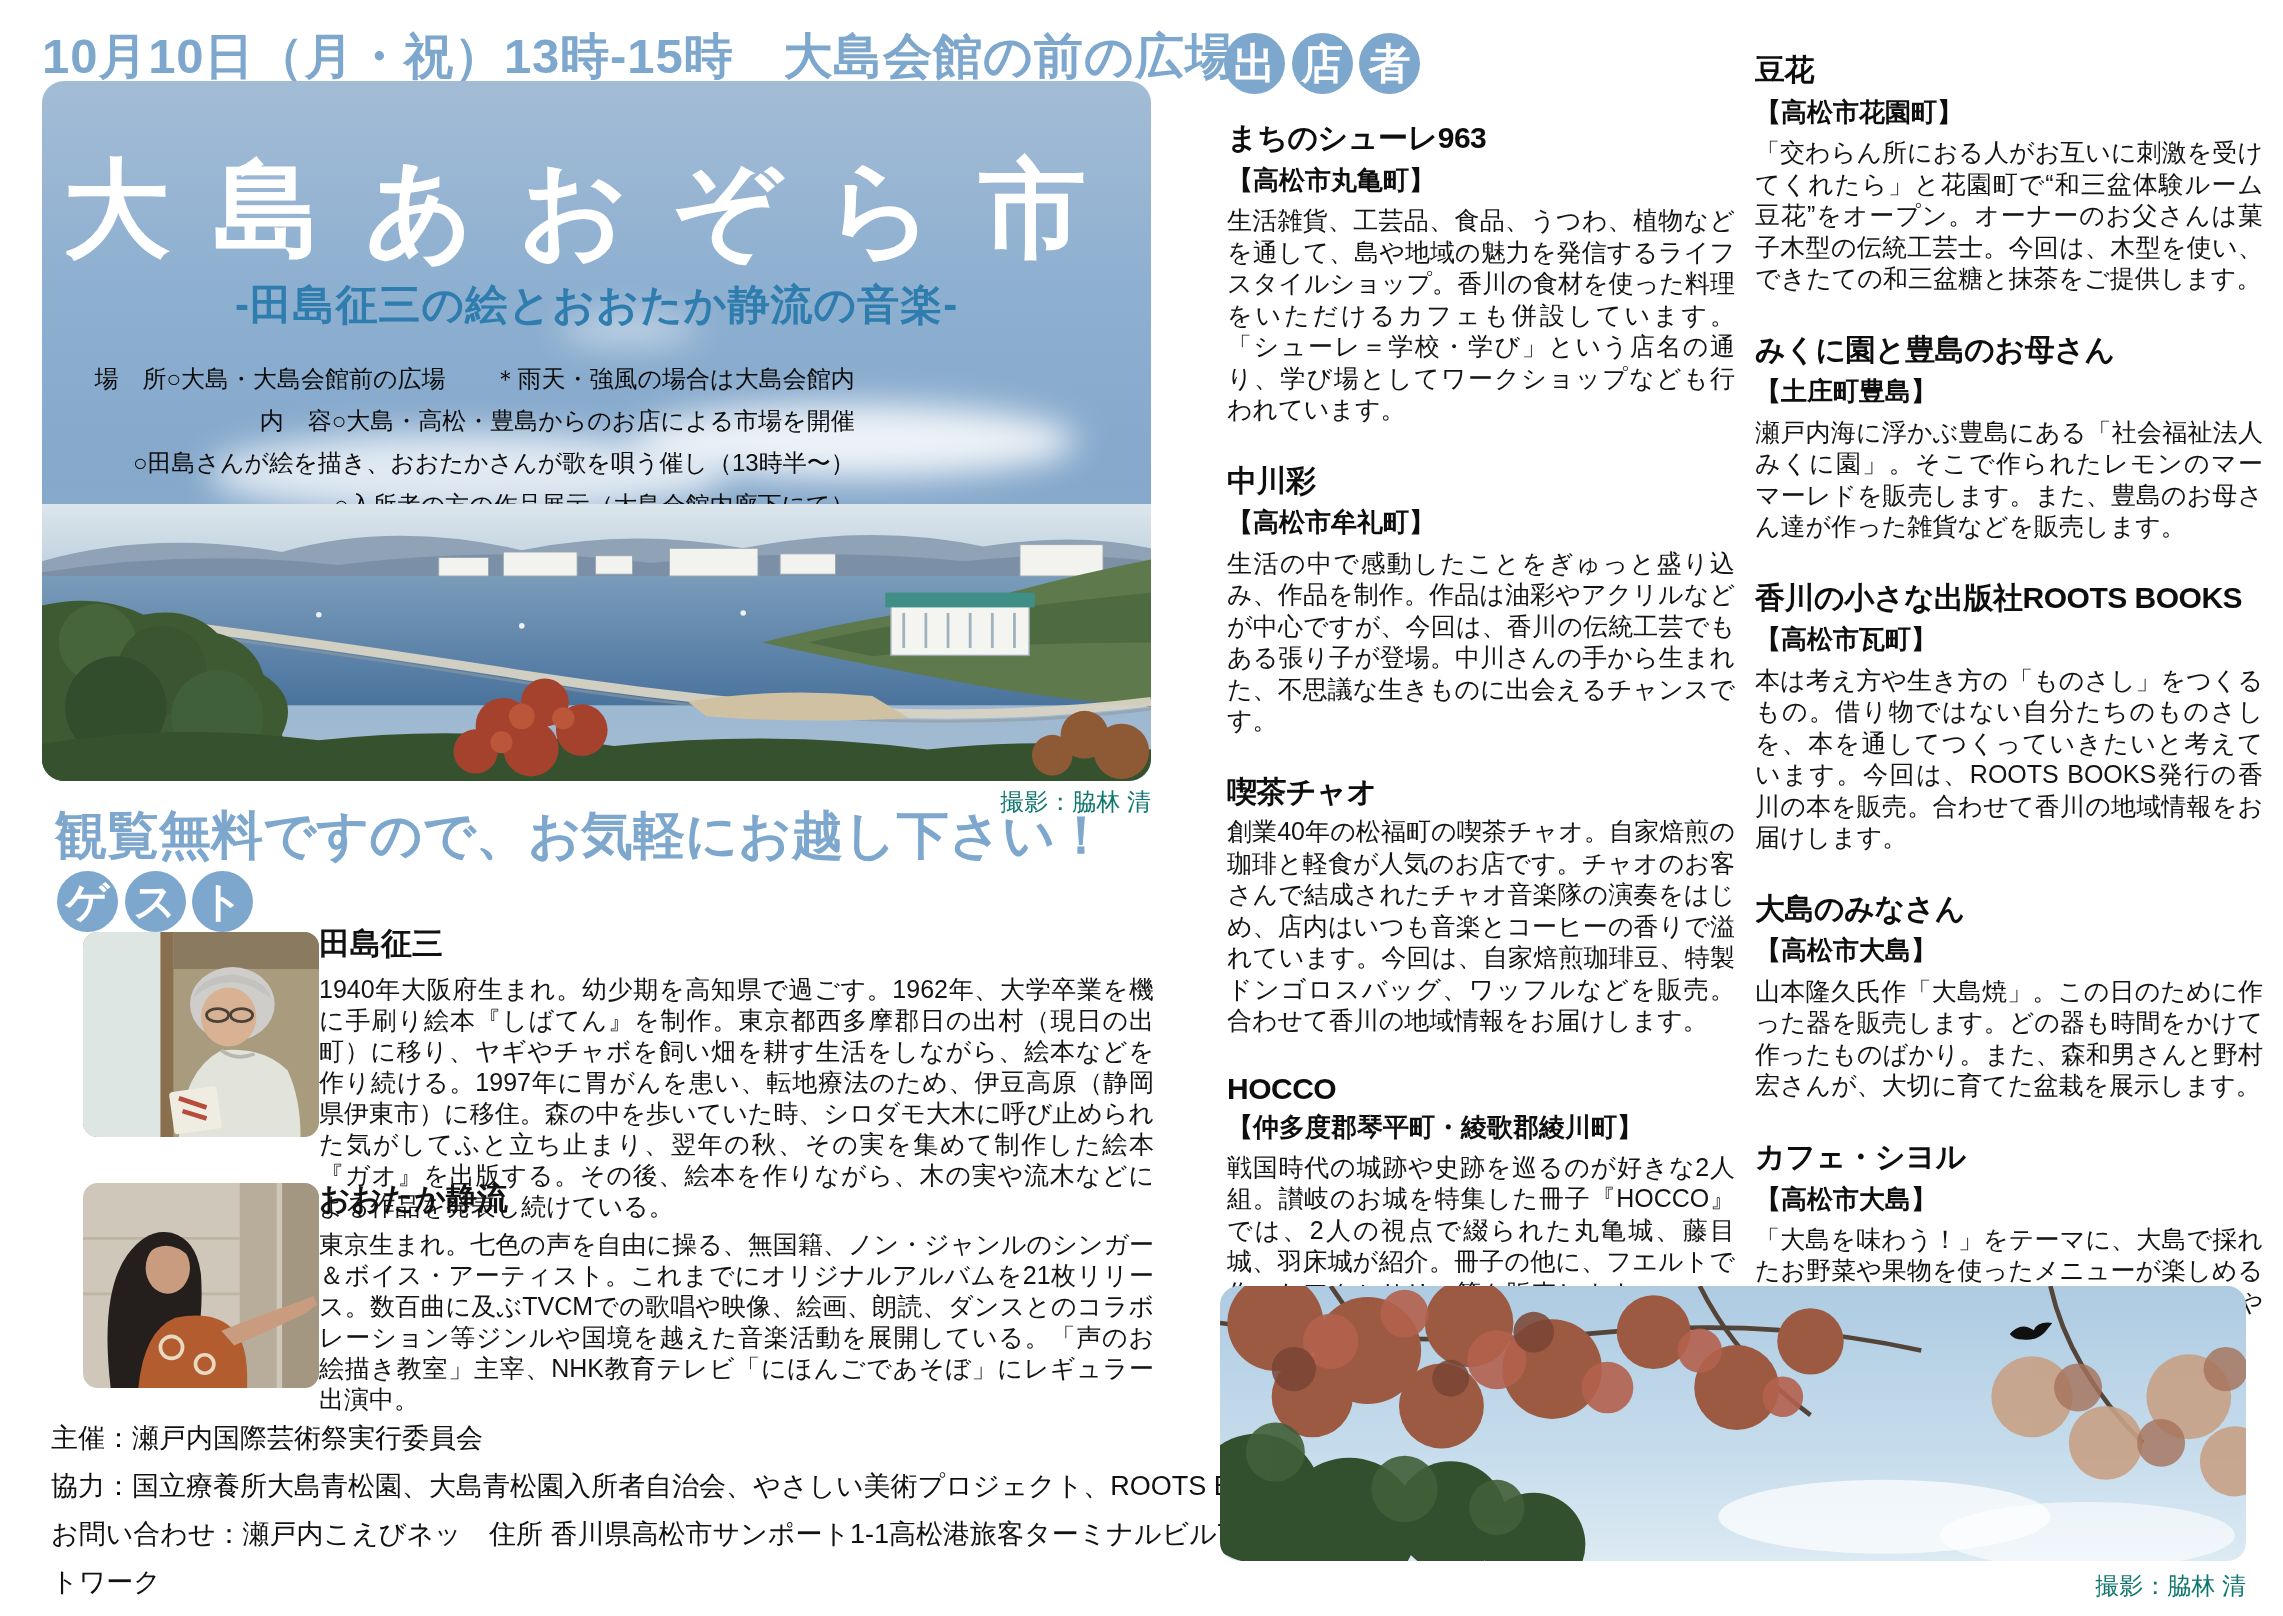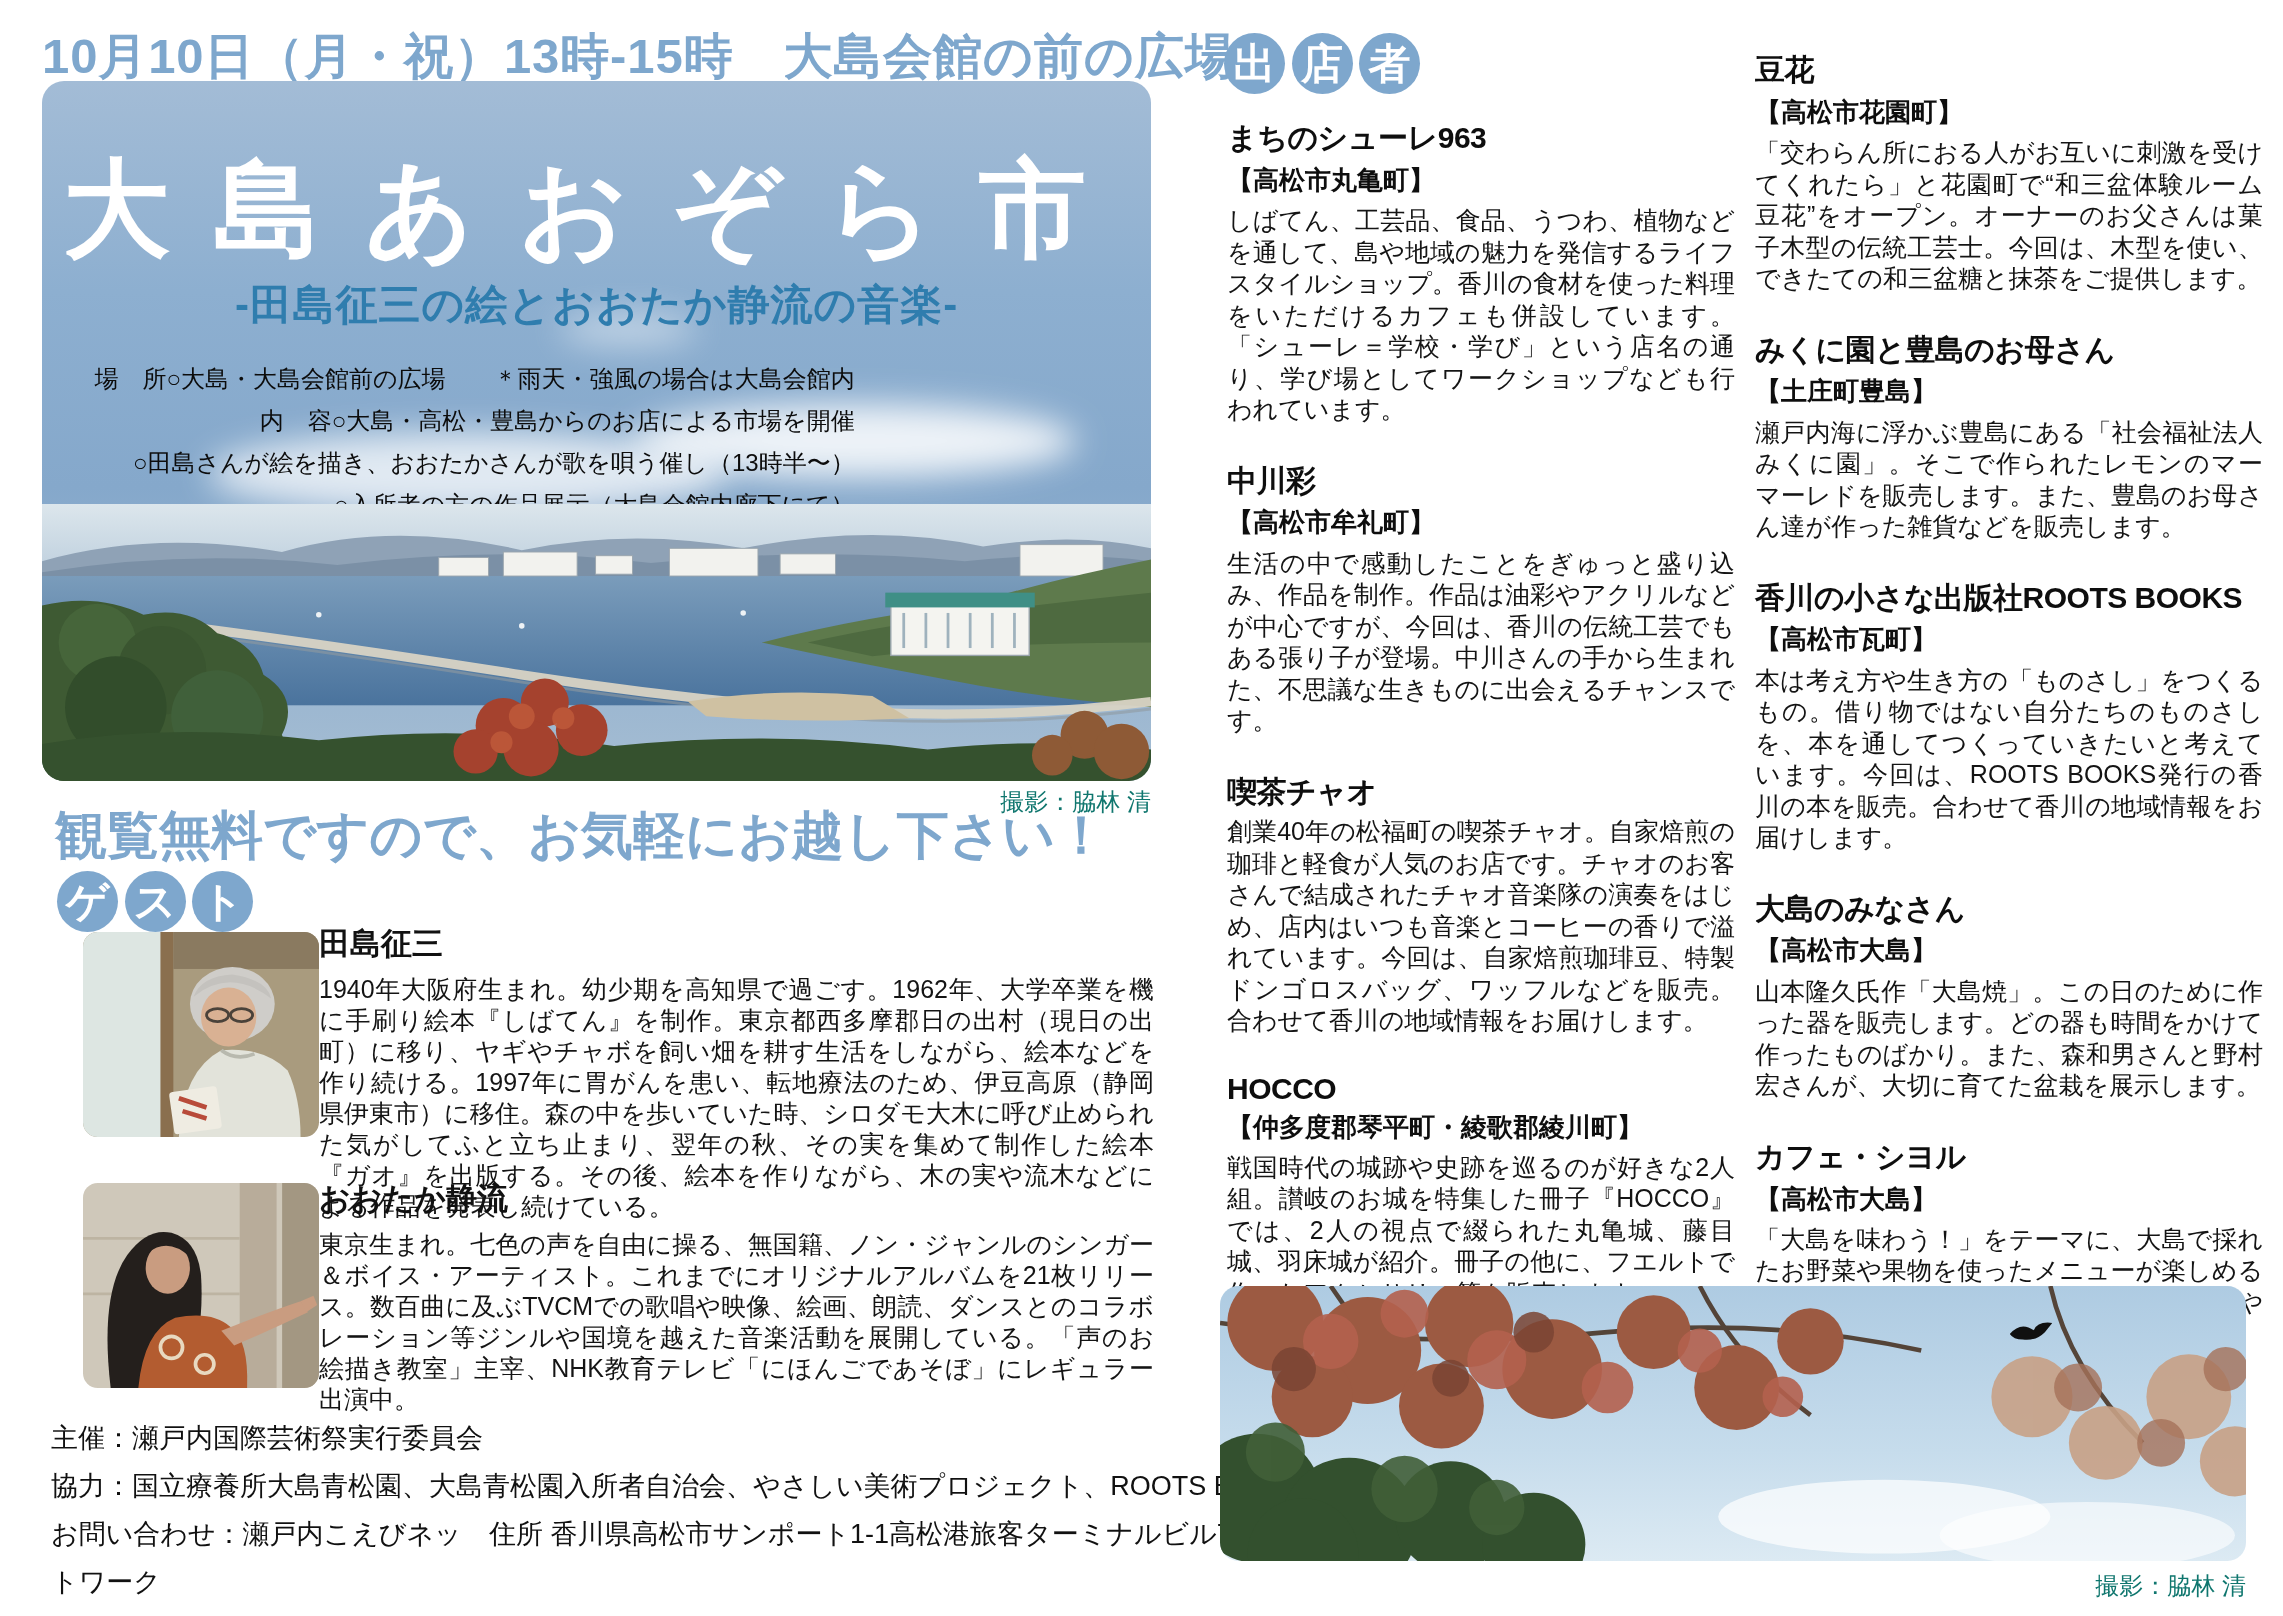--- a/index.html
+++ b/index.html
@@ -238,21 +238,21 @@
   <div class="badge vendor-badge">
     <span class="c">出</span>
     <span class="c">店</span>
     <span class="c">者</span>
   </div>
 
   <div class="vcol col1">
     <div class="vendor">
       <h3>まちのシューレ963</h3>
       <div class="loc">【高松市丸亀町】</div>
-      <p>しばてん、工芸品、食品、うつわ、植物などを通して、島や地域の魅力を発信するライフスタイルショップ。香川の食材を使った料理をいただけるカフェも併設しています。「シューレ＝学校・学び」という店名の通り、学び場としてワークショップなども行われています。</p>
+      <p>生活雑貨、工芸品、食品、うつわ、植物などを通して、島や地域の魅力を発信するライフスタイルショップ。香川の食材を使った料理をいただけるカフェも併設しています。「シューレ＝学校・学び」という店名の通り、学び場としてワークショップなども行われています。</p>
     </div>
     <div class="vendor">
       <h3>中川彩</h3>
       <div class="loc">【高松市牟礼町】</div>
       <p>生活の中で感動したことをぎゅっと盛り込み、作品を制作。作品は油彩やアクリルなどが中心ですが、今回は、香川の伝統工芸でもある張り子が登場。中川さんの手から生まれた、不思議な生きものに出会えるチャンスです。</p>
     </div>
     <div class="vendor">
       <h3>喫茶チャオ</h3>
       <p>創業40年の松福町の喫茶チャオ。自家焙煎の珈琲と軽食が人気のお店です。チャオのお客さんで結成されたチャオ音楽隊の演奏をはじめ、店内はいつも音楽とコーヒーの香りで溢れています。今回は、自家焙煎珈琲豆、特製ドンゴロスバッグ、ワッフルなどを販売。合わせて香川の地域情報をお届けします。</p>
     </div>

